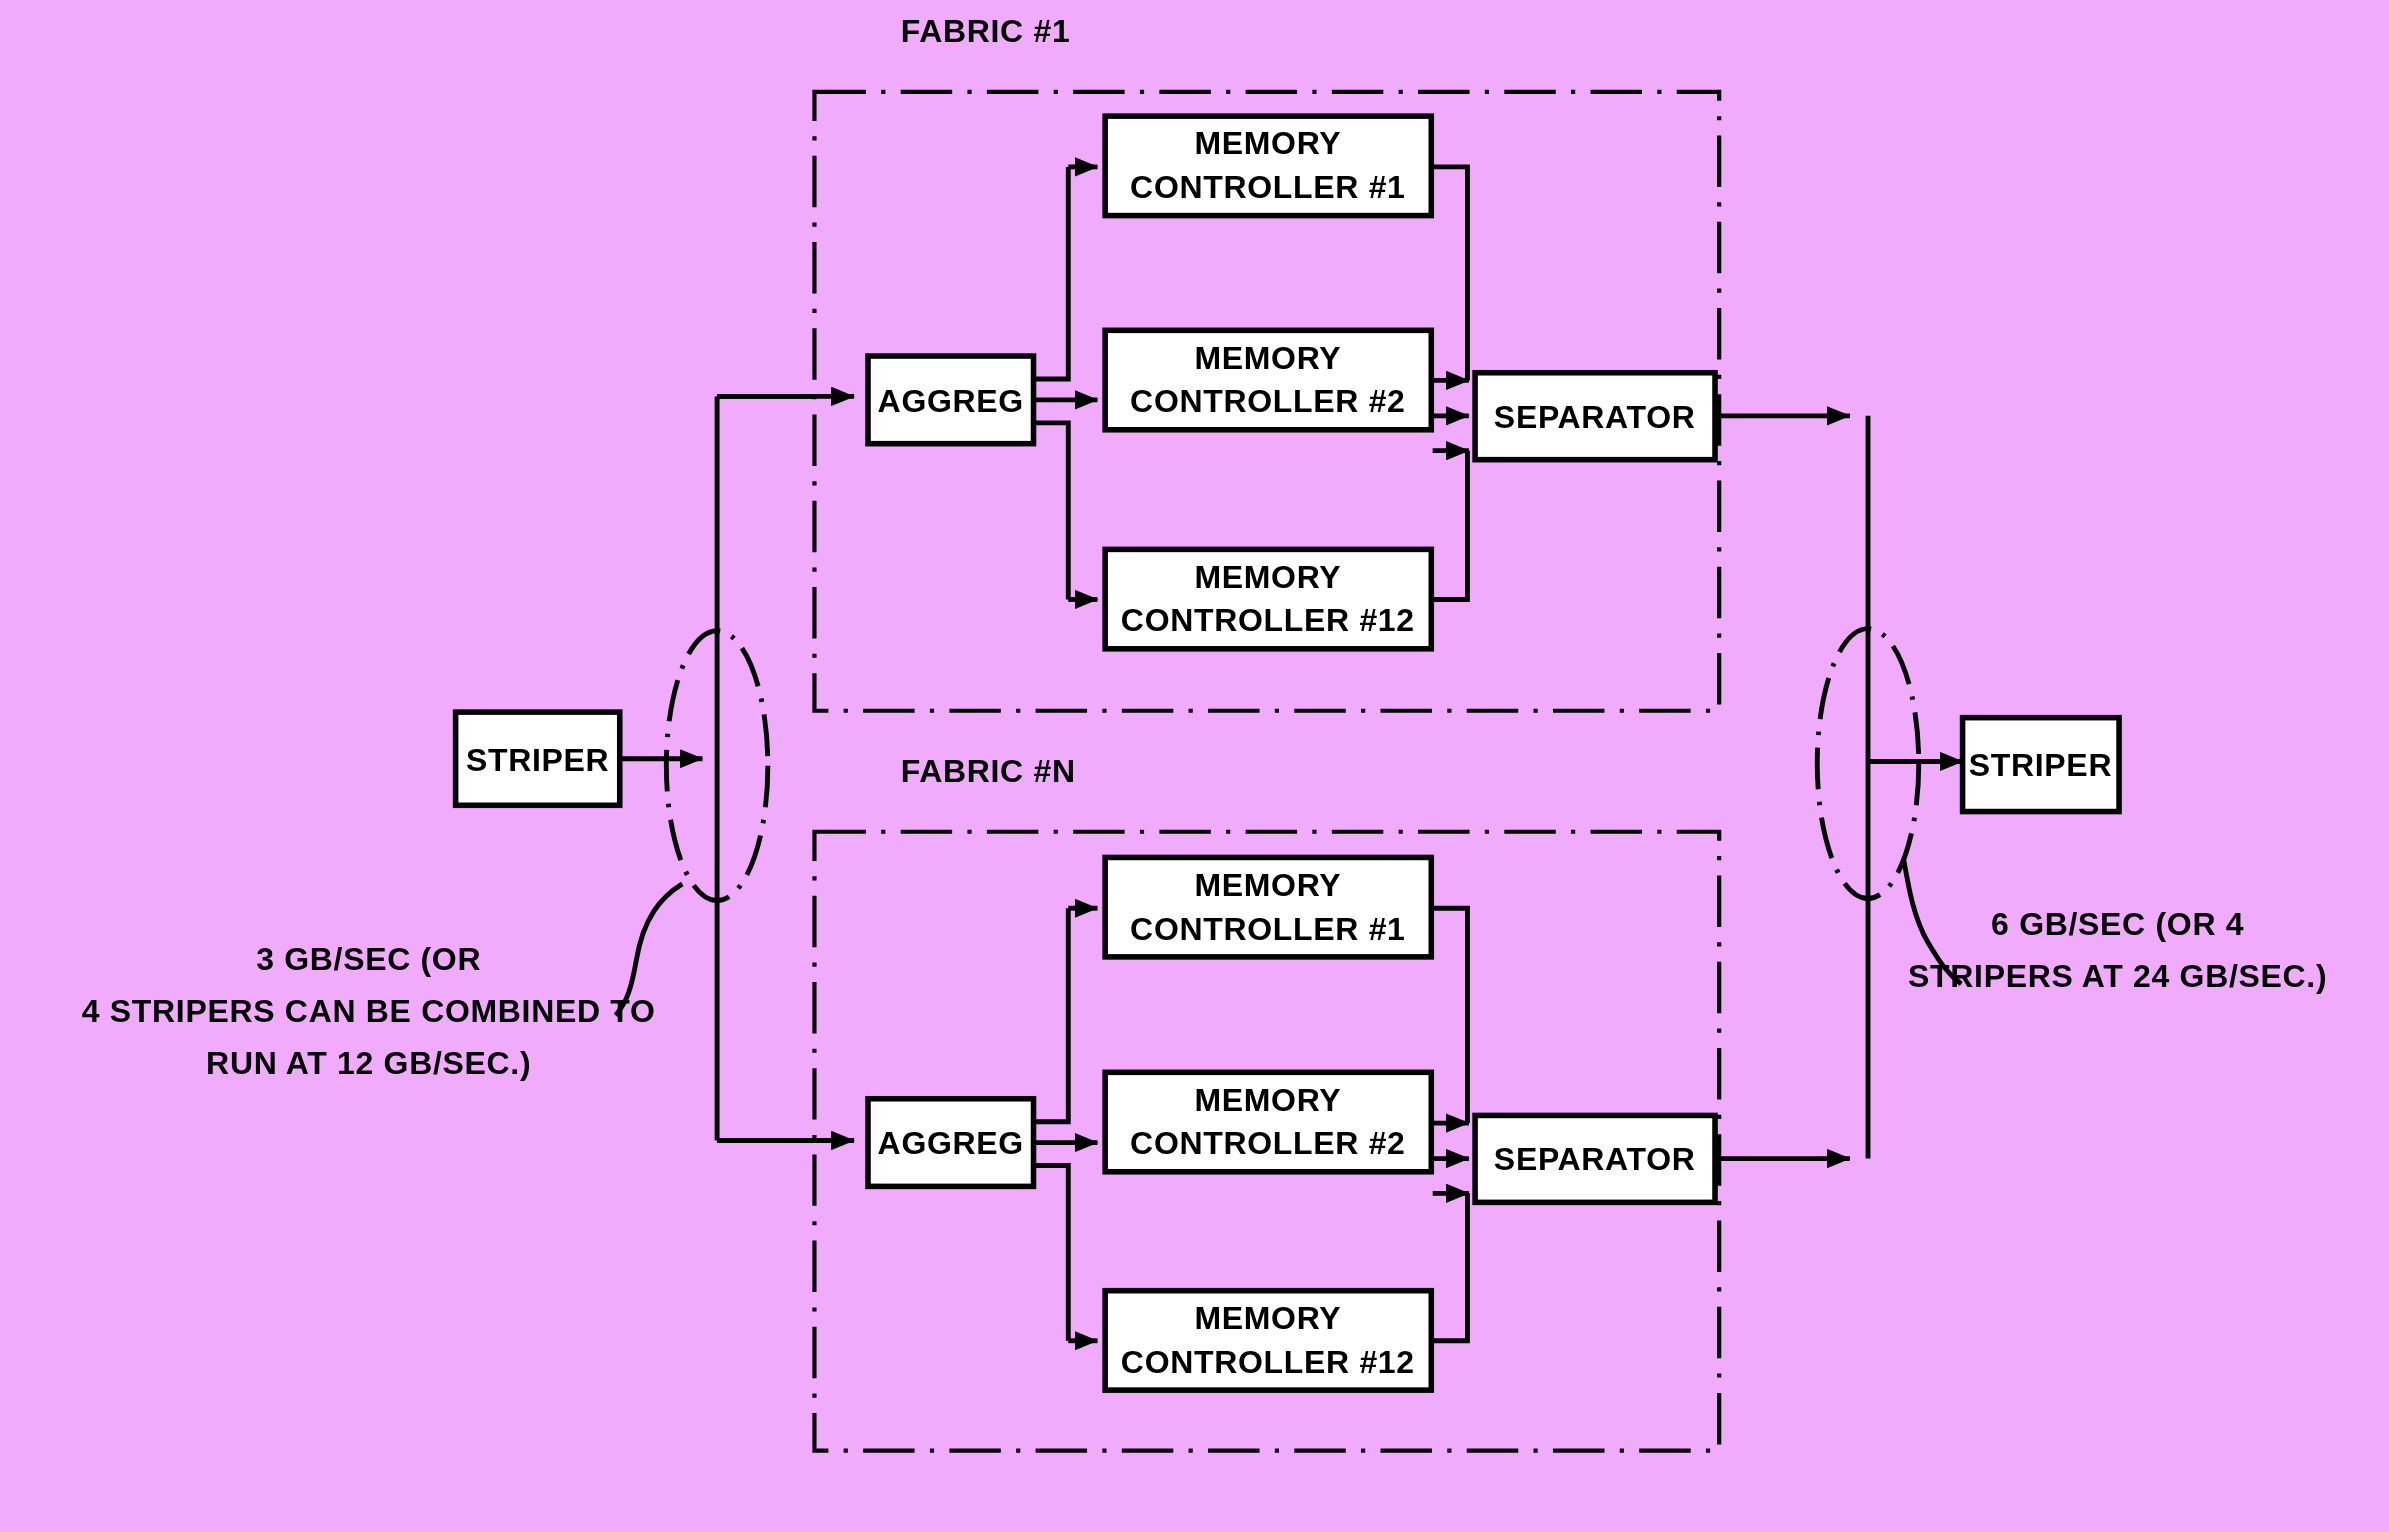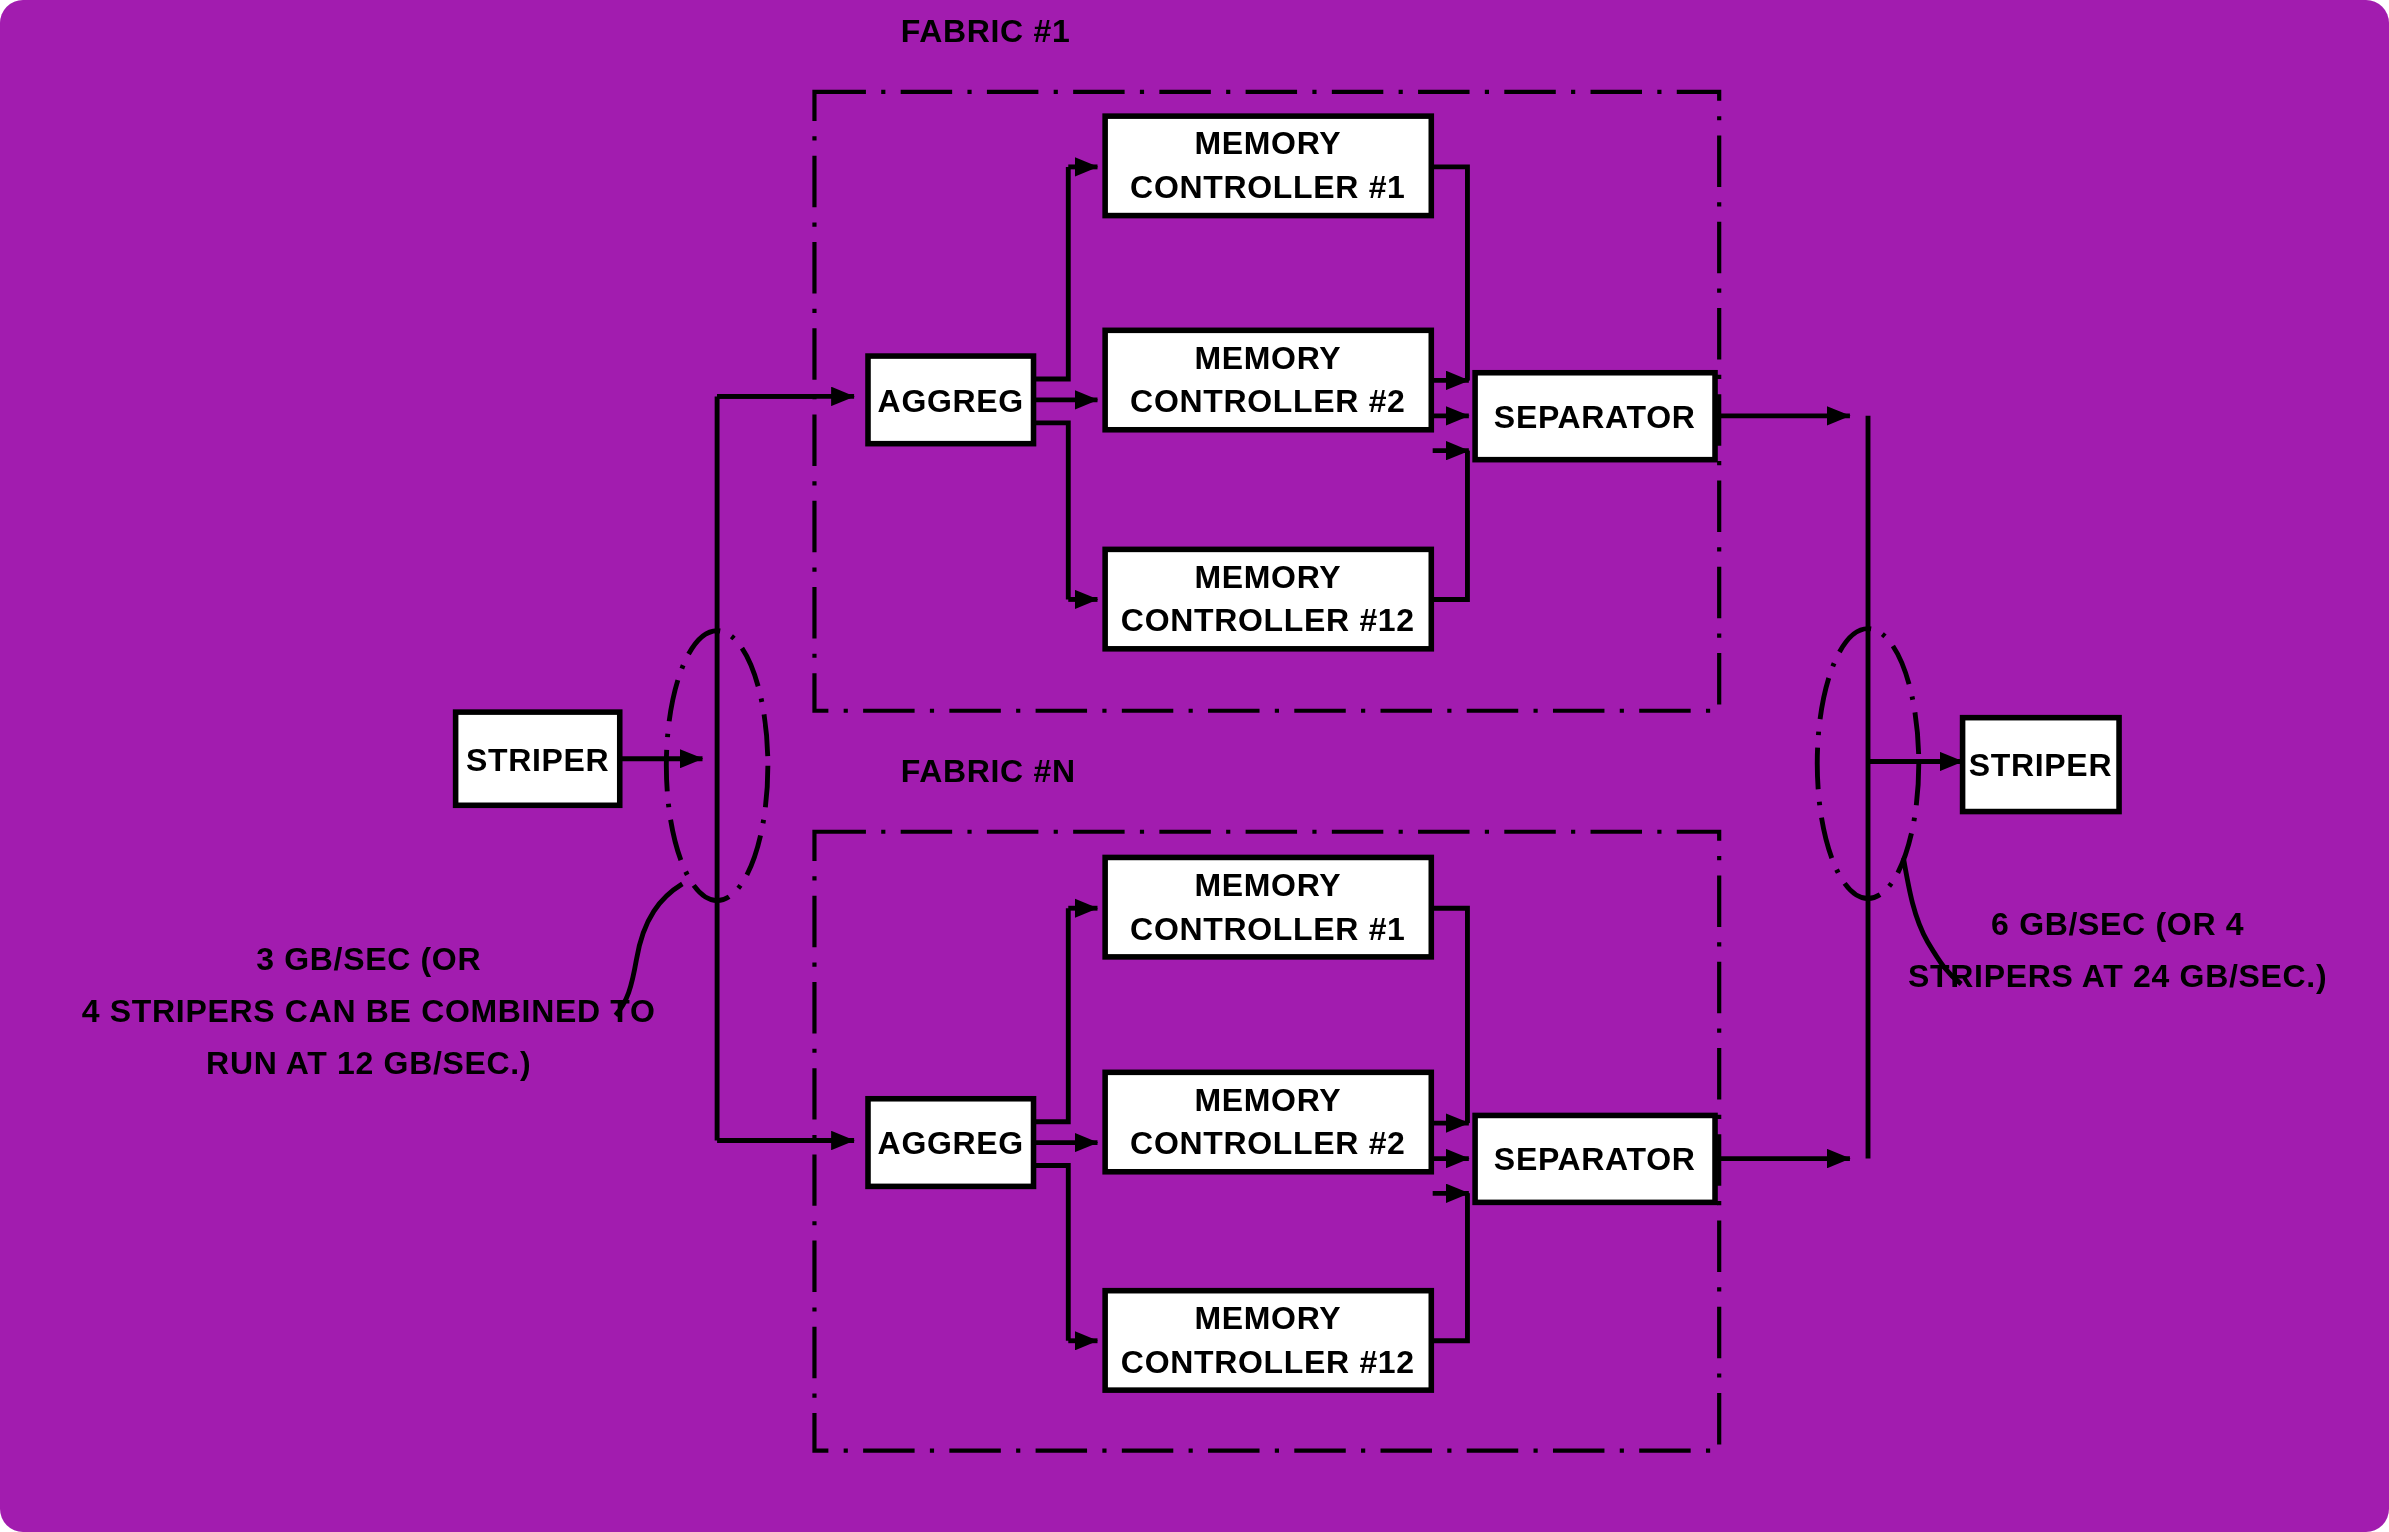--- a/index.html
+++ b/index.html
@@ -8,23 +8,22 @@
     padding: 0;
     background: #ffffff;
   }
   body {
     font-family: "Liberation Sans", sans-serif;
   }
   #canvas {
     position: relative;
     width: 2389px;
     height: 1532px;
-    background: #a21caf;
+    background: #f0abfc;
     overflow: hidden;
-    border-radius: 23px;
   }
   #figure {
     position: absolute;
     left: 0;
     top: 0;
     width: 2389px;
     height: 1532px;
   }
   
   .lbl {

